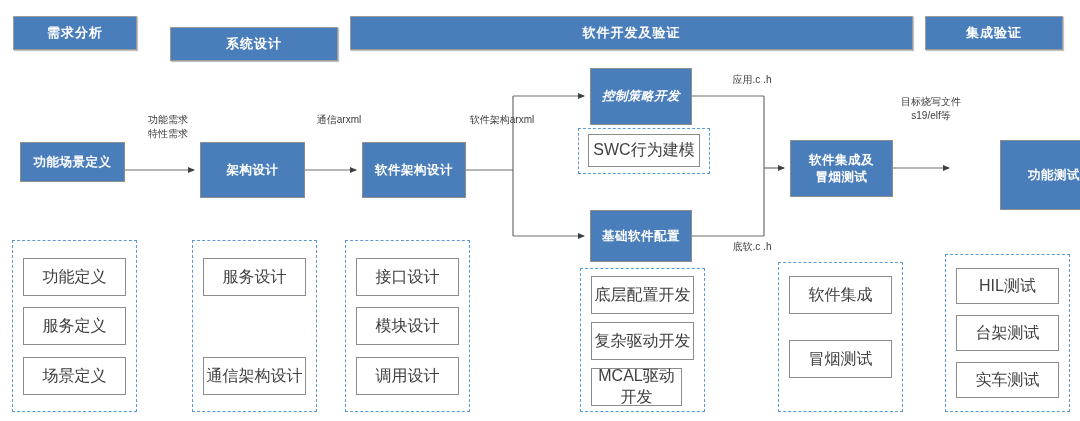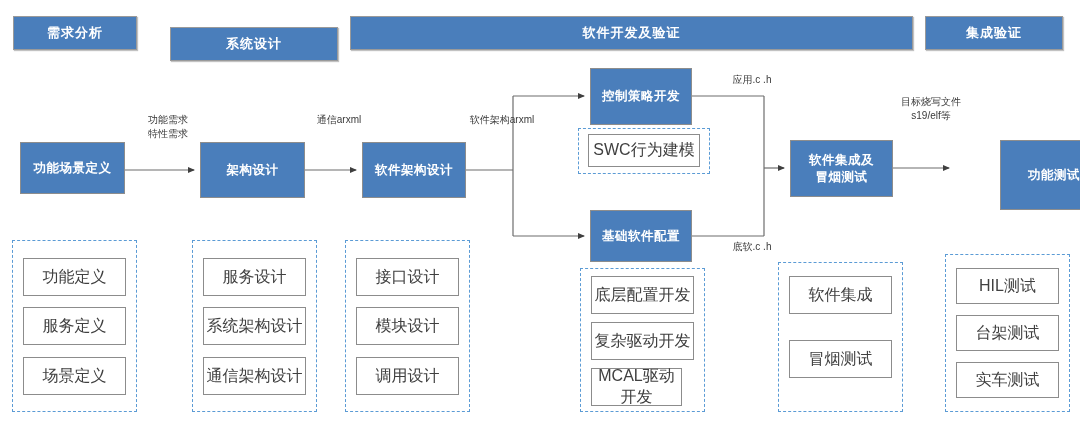--- a/index.html
+++ b/index.html
@@ -114,24 +114,24 @@
   <div class="phase" style="left:170px;top:27px;width:168px;height:34px;">
     <span>系统设计</span>
   </div>
   <div class="phase" style="left:350px;top:16px;width:563px;height:34px;">
     <span>软件开发及验证</span>
   </div>
   <div class="phase" style="left:925px;top:16px;width:138px;height:34px;">
     <span>集成验证</span>
   </div>
 
-  <div class="pbox" style="left:20px;top:142px;width:105px;height:52px;">功能场景定义</div>
+  <div class="pbox" style="left:20px;top:142px;width:105px;height:40px;">功能场景定义</div>
   <div class="pbox" style="left:200px;top:142px;width:105px;height:56px;">架构设计</div>
   <div class="pbox" style="left:362px;top:142px;width:104px;height:56px;">软件架构设计</div>
-  <div class="pbox" style="left:590px;top:68px;width:102px;height:57px;">控制策略开发</div>
+  <div class="pbox" style="left:590px;top:68px;width:102px;height:57px;font-style:italic;">控制策略开发</div>
   <div class="pbox" style="left:590px;top:210px;width:102px;height:52px;">基础软件配置</div>
   <div class="pbox" style="left:790px;top:140px;width:103px;height:57px;white-space:pre-line;">软件集成及
 冒烟测试</div>
   <div class="pbox" style="left:1000px;top:140px;width:108px;height:70px;">功能测试</div>
 
   <div class="dgroup" style="left:578px;top:128px;width:132px;height:46px;"></div>
   <div class="wbox" style="left:588px;top:134px;width:112px;height:33px;">SWC行为建模</div>
 
   <div class="elabel" style="left:131px;top:113px;width:74px;white-space:pre-line;">功能需求
 特性需求</div>
@@ -142,21 +142,20 @@
   <div class="elabel" style="left:876px;top:95px;width:110px;white-space:pre-line;">目标烧写文件
 s19/elf等</div>
 
   <div class="dgroup" style="left:12px;top:240px;width:125px;height:172px;"></div>
   <div class="wbox" style="left:23px;top:258px;width:103px;height:38px;">功能定义</div>
   <div class="wbox" style="left:23px;top:307px;width:103px;height:38px;">服务定义</div>
   <div class="wbox" style="left:23px;top:357px;width:103px;height:38px;">场景定义</div>
 
   <div class="dgroup" style="left:192px;top:240px;width:125px;height:172px;"></div>
   <div class="wbox" style="left:203px;top:258px;width:103px;height:38px;">服务设计</div>
-  <div class="wbox" style="left:203px;top:307px;width:103px;height:38px;">系统架构设计</div>
   <div class="wbox" style="left:203px;top:357px;width:103px;height:38px;">通信架构设计</div>
 
   <div class="dgroup" style="left:345px;top:240px;width:125px;height:172px;"></div>
   <div class="wbox" style="left:356px;top:258px;width:103px;height:38px;">接口设计</div>
   <div class="wbox" style="left:356px;top:307px;width:103px;height:38px;">模块设计</div>
   <div class="wbox" style="left:356px;top:357px;width:103px;height:38px;">调用设计</div>
 
   <div class="dgroup" style="left:580px;top:268px;width:125px;height:144px;"></div>
   <div class="wbox" style="left:591px;top:276px;width:103px;height:38px;">底层配置开发</div>
   <div class="wbox" style="left:591px;top:322px;width:103px;height:38px;">复杂驱动开发</div>

